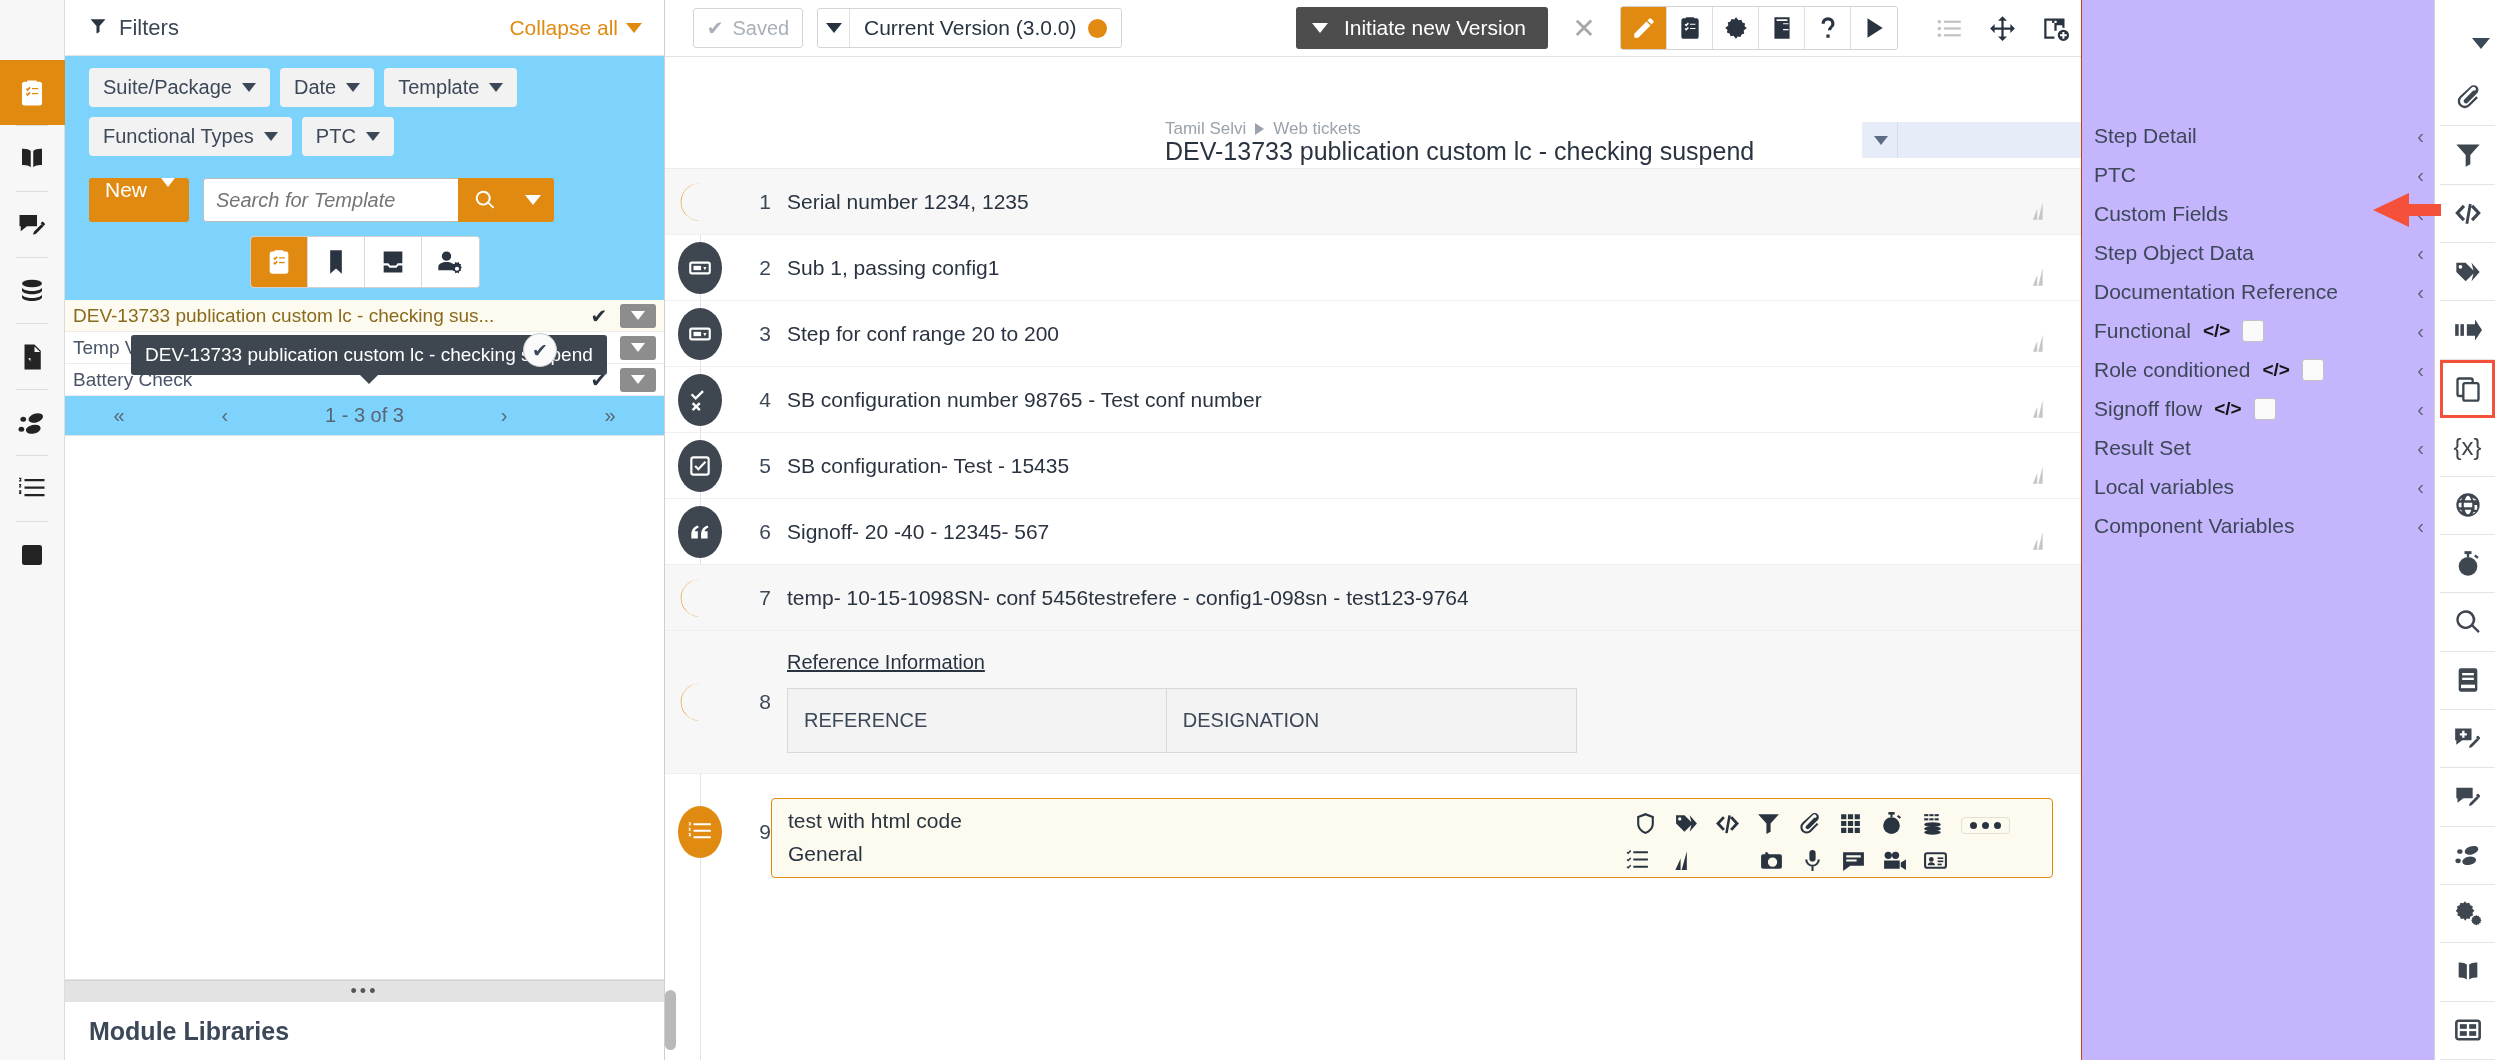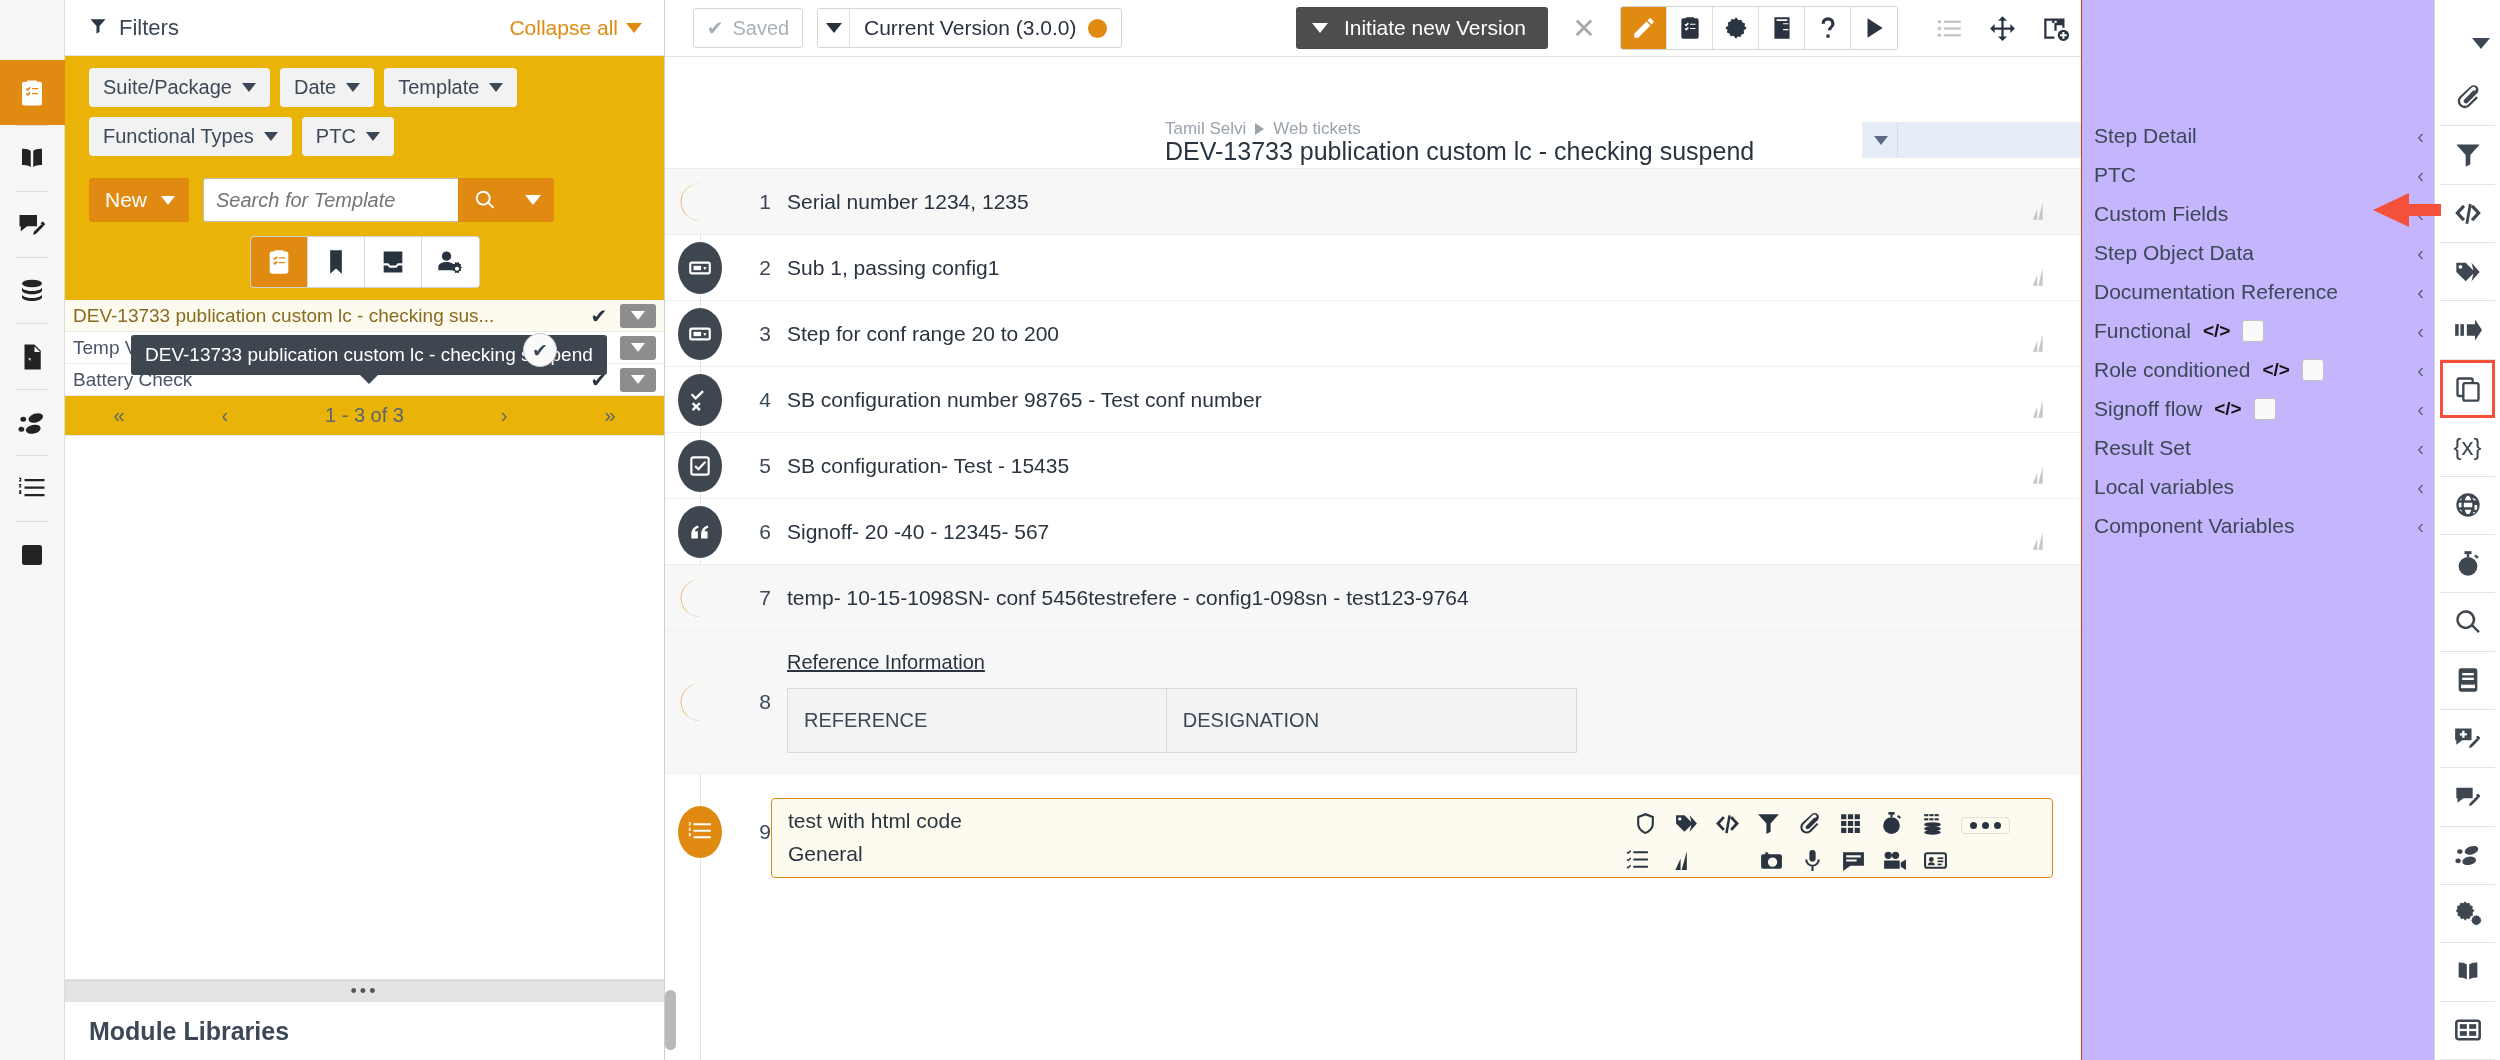--- a/index.html
+++ b/index.html
@@ -20,21 +20,21 @@
   .rail-item {
     width:65px; height:65px; display:flex; align-items:center; justify-content:center;
     color:#232323; position:relative;
   }
   .rail-item.active { background:#e08a11; color:#fff; }
   .rail-sep { width:32px; height:1px; background:#dddddd; }
   .rail-item svg { width:30px; height:30px; fill:currentColor; }
 
   
   .panel {
-    width:600px; flex:0 0 600px; background:#eab308;
+    width:600px; flex:0 0 600px; background:#7dd3fc;
     border-right:1px solid #cfcfcf; display:flex; flex-direction:column;
     position:relative;
   }
   .panel-head {
     height:56px; display:flex; align-items:center; justify-content:space-between;
     padding:0 22px 0 24px; border-bottom:1px solid #e4e4e4; background:#fff;
   }
   .filters-title { display:flex; align-items:center; gap:12px; font-size:22px; color:#3c4858; }
   .filters-title svg { width:18px; height:18px; fill:#2a3441; }
   .collapse-all { display:flex; align-items:center; gap:8px; color:#e08a11; font-size:21px; cursor:pointer; }
@@ -43,21 +43,21 @@
   .chip-row { display:flex; flex-wrap:wrap; gap:10px; padding:12px 24px 8px 24px; }
   .chip {
     background:#f2f2f2; border-radius:4px; padding:8px 14px;
     font-size:20px; color:#3c4858; display:flex; align-items:center; gap:10px; cursor:pointer;
   }
   .chip .caret { width:0;height:0;border-left:7px solid transparent;border-right:7px solid transparent;border-top:9px solid #3c4858; }
 
   .search-row { display:flex; align-items:center; gap:0; padding:14px 24px 6px 24px; }
   .new-btn {
     background:#e08a11; color:#fff; font-size:21px; height:44px; border-radius:3px;
-    display:flex; align-items:center; gap:14px; padding:0 14px 0 16px; cursor:pointer;
+    display:flex; align-items:flex-start; gap:14px; padding:0 14px 0 16px; cursor:pointer;
   }
   .new-btn .caret-w { width:0;height:0;border-left:7px solid transparent;border-right:7px solid transparent;border-top:9px solid #fff; }
   .search-wrap { display:flex; margin-left:14px; height:44px; }
   .search-input {
     width:255px; height:44px; border:1px solid #bdbdbd; border-right:none; border-radius:3px 0 0 3px;
     padding:0 12px; font-size:20px; font-style:italic; color:#7b8794;
     font-family:"Liberation Sans", sans-serif; outline:none; background:#fff;
   }
   .search-btn, .search-caret {
     background:#e08a11; height:44px; display:flex; align-items:center; justify-content:center; cursor:pointer;

